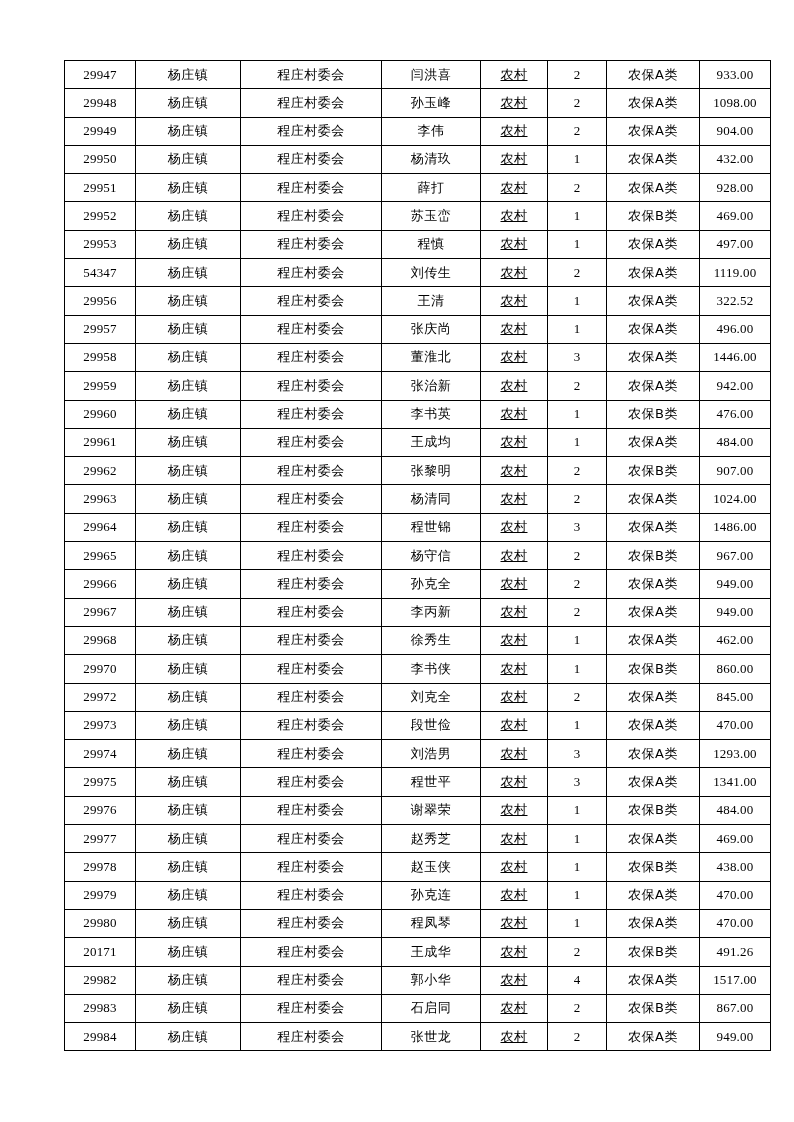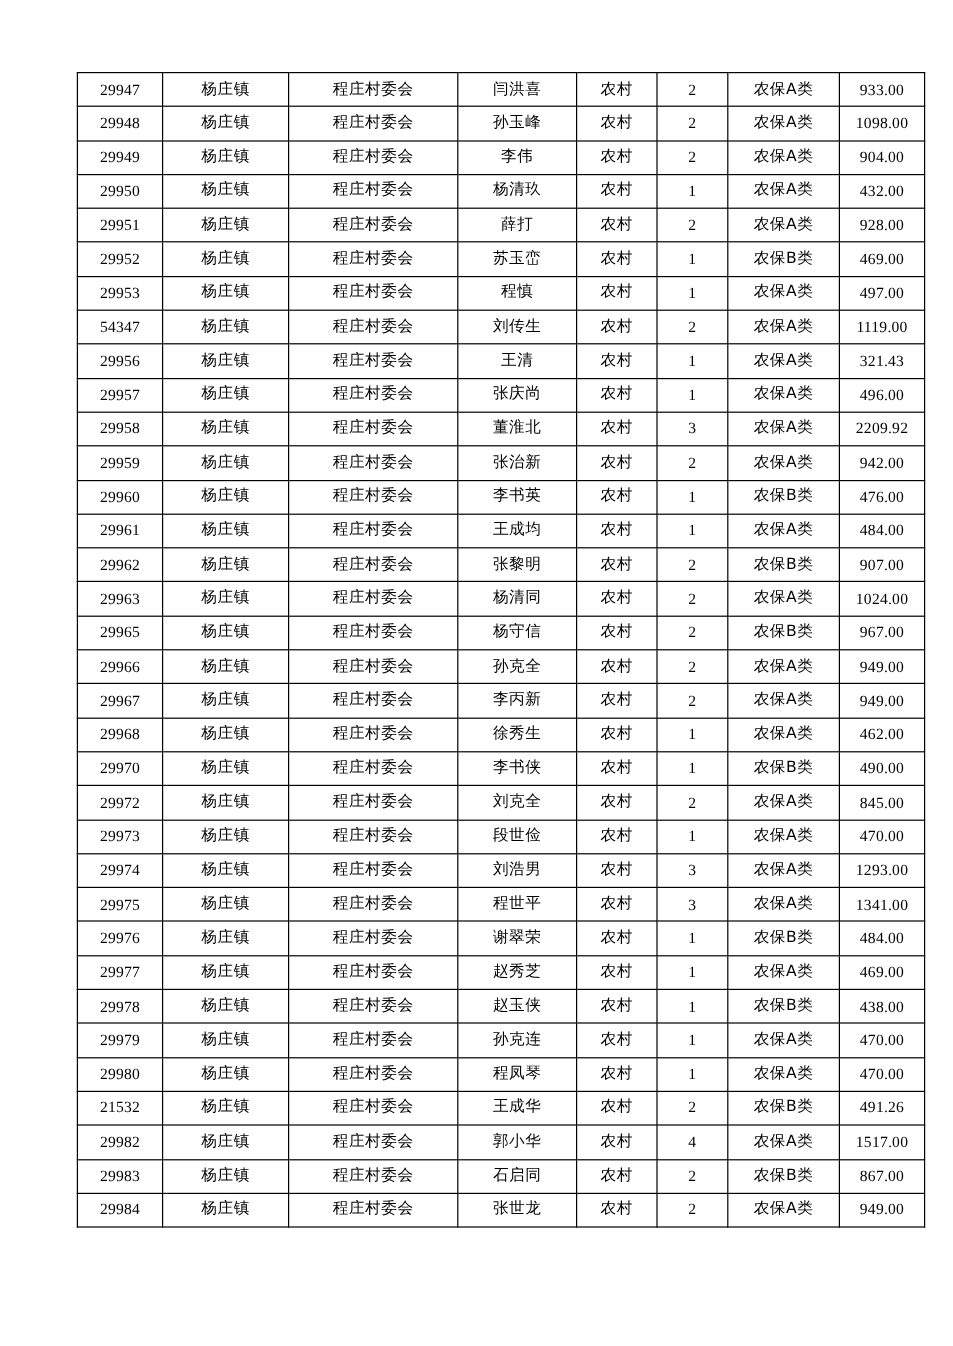--- a/index.html
+++ b/index.html
@@ -33,21 +33,21 @@
     font-size: 13px;
     line-height: 1.1;
     padding: 0 2px;
     white-space: nowrap;
     overflow: hidden;
   }
   td.col-id      { width: 66px; }
   td.col-town    { width: 100px; }
   td.col-village { width: 136px; }
   td.col-name    { width: 94px; }
-  td.col-type    { width: 62px; }
+  td.col-type    { width: 62px; text-decoration: underline; }
   td.col-count   { width: 54px; }
   td.col-cat     { width: 88px; }
   td.col-amount  { width: 66px; }
 
   .num {
     font-family: "Liberation Serif", "DejaVu Serif", serif;
     letter-spacing: 0.2px;
   }
   .cjk {
     font-family: "DejaVu Sans", "Liberation Sans", sans-serif;
@@ -142,41 +142,41 @@
           <td class="col-amount num">1119.00</td>
         </tr>
         <tr>
           <td class="col-id num">29956</td>
           <td class="col-town cjk">杨庄镇</td>
           <td class="col-village cjk">程庄村委会</td>
           <td class="col-name cjk">王清</td>
           <td class="col-type cjk">农村</td>
           <td class="col-count num">1</td>
           <td class="col-cat cjk">农保A类</td>
-          <td class="col-amount num">321.43</td>
+          <td class="col-amount num">322.52</td>
         </tr>
         <tr>
           <td class="col-id num">29957</td>
           <td class="col-town cjk">杨庄镇</td>
           <td class="col-village cjk">程庄村委会</td>
           <td class="col-name cjk">张庆尚</td>
           <td class="col-type cjk">农村</td>
           <td class="col-count num">1</td>
           <td class="col-cat cjk">农保A类</td>
           <td class="col-amount num">496.00</td>
         </tr>
         <tr>
           <td class="col-id num">29958</td>
           <td class="col-town cjk">杨庄镇</td>
           <td class="col-village cjk">程庄村委会</td>
           <td class="col-name cjk">董淮北</td>
           <td class="col-type cjk">农村</td>
           <td class="col-count num">3</td>
           <td class="col-cat cjk">农保A类</td>
-          <td class="col-amount num">2209.92</td>
+          <td class="col-amount num">1446.00</td>
         </tr>
         <tr>
           <td class="col-id num">29959</td>
           <td class="col-town cjk">杨庄镇</td>
           <td class="col-village cjk">程庄村委会</td>
           <td class="col-name cjk">张治新</td>
           <td class="col-type cjk">农村</td>
           <td class="col-count num">2</td>
           <td class="col-cat cjk">农保A类</td>
           <td class="col-amount num">942.00</td>
@@ -215,20 +215,30 @@
           <td class="col-id num">29963</td>
           <td class="col-town cjk">杨庄镇</td>
           <td class="col-village cjk">程庄村委会</td>
           <td class="col-name cjk">杨清同</td>
           <td class="col-type cjk">农村</td>
           <td class="col-count num">2</td>
           <td class="col-cat cjk">农保A类</td>
           <td class="col-amount num">1024.00</td>
         </tr>
         <tr>
+          <td class="col-id num">29964</td>
+          <td class="col-town cjk">杨庄镇</td>
+          <td class="col-village cjk">程庄村委会</td>
+          <td class="col-name cjk">程世锦</td>
+          <td class="col-type cjk">农村</td>
+          <td class="col-count num">3</td>
+          <td class="col-cat cjk">农保A类</td>
+          <td class="col-amount num">1486.00</td>
+        </tr>
+        <tr>
           <td class="col-id num">29965</td>
           <td class="col-town cjk">杨庄镇</td>
           <td class="col-village cjk">程庄村委会</td>
           <td class="col-name cjk">杨守信</td>
           <td class="col-type cjk">农村</td>
           <td class="col-count num">2</td>
           <td class="col-cat cjk">农保B类</td>
           <td class="col-amount num">967.00</td>
         </tr>
         <tr>
@@ -262,21 +272,21 @@
           <td class="col-amount num">462.00</td>
         </tr>
         <tr>
           <td class="col-id num">29970</td>
           <td class="col-town cjk">杨庄镇</td>
           <td class="col-village cjk">程庄村委会</td>
           <td class="col-name cjk">李书侠</td>
           <td class="col-type cjk">农村</td>
           <td class="col-count num">1</td>
           <td class="col-cat cjk">农保B类</td>
-          <td class="col-amount num">490.00</td>
+          <td class="col-amount num">860.00</td>
         </tr>
         <tr>
           <td class="col-id num">29972</td>
           <td class="col-town cjk">杨庄镇</td>
           <td class="col-village cjk">程庄村委会</td>
           <td class="col-name cjk">刘克全</td>
           <td class="col-type cjk">农村</td>
           <td class="col-count num">2</td>
           <td class="col-cat cjk">农保A类</td>
           <td class="col-amount num">845.00</td>
@@ -355,21 +365,21 @@
           <td class="col-id num">29980</td>
           <td class="col-town cjk">杨庄镇</td>
           <td class="col-village cjk">程庄村委会</td>
           <td class="col-name cjk">程凤琴</td>
           <td class="col-type cjk">农村</td>
           <td class="col-count num">1</td>
           <td class="col-cat cjk">农保A类</td>
           <td class="col-amount num">470.00</td>
         </tr>
         <tr>
-          <td class="col-id num">21532</td>
+          <td class="col-id num">20171</td>
           <td class="col-town cjk">杨庄镇</td>
           <td class="col-village cjk">程庄村委会</td>
           <td class="col-name cjk">王成华</td>
           <td class="col-type cjk">农村</td>
           <td class="col-count num">2</td>
           <td class="col-cat cjk">农保B类</td>
           <td class="col-amount num">491.26</td>
         </tr>
         <tr>
           <td class="col-id num">29982</td>

